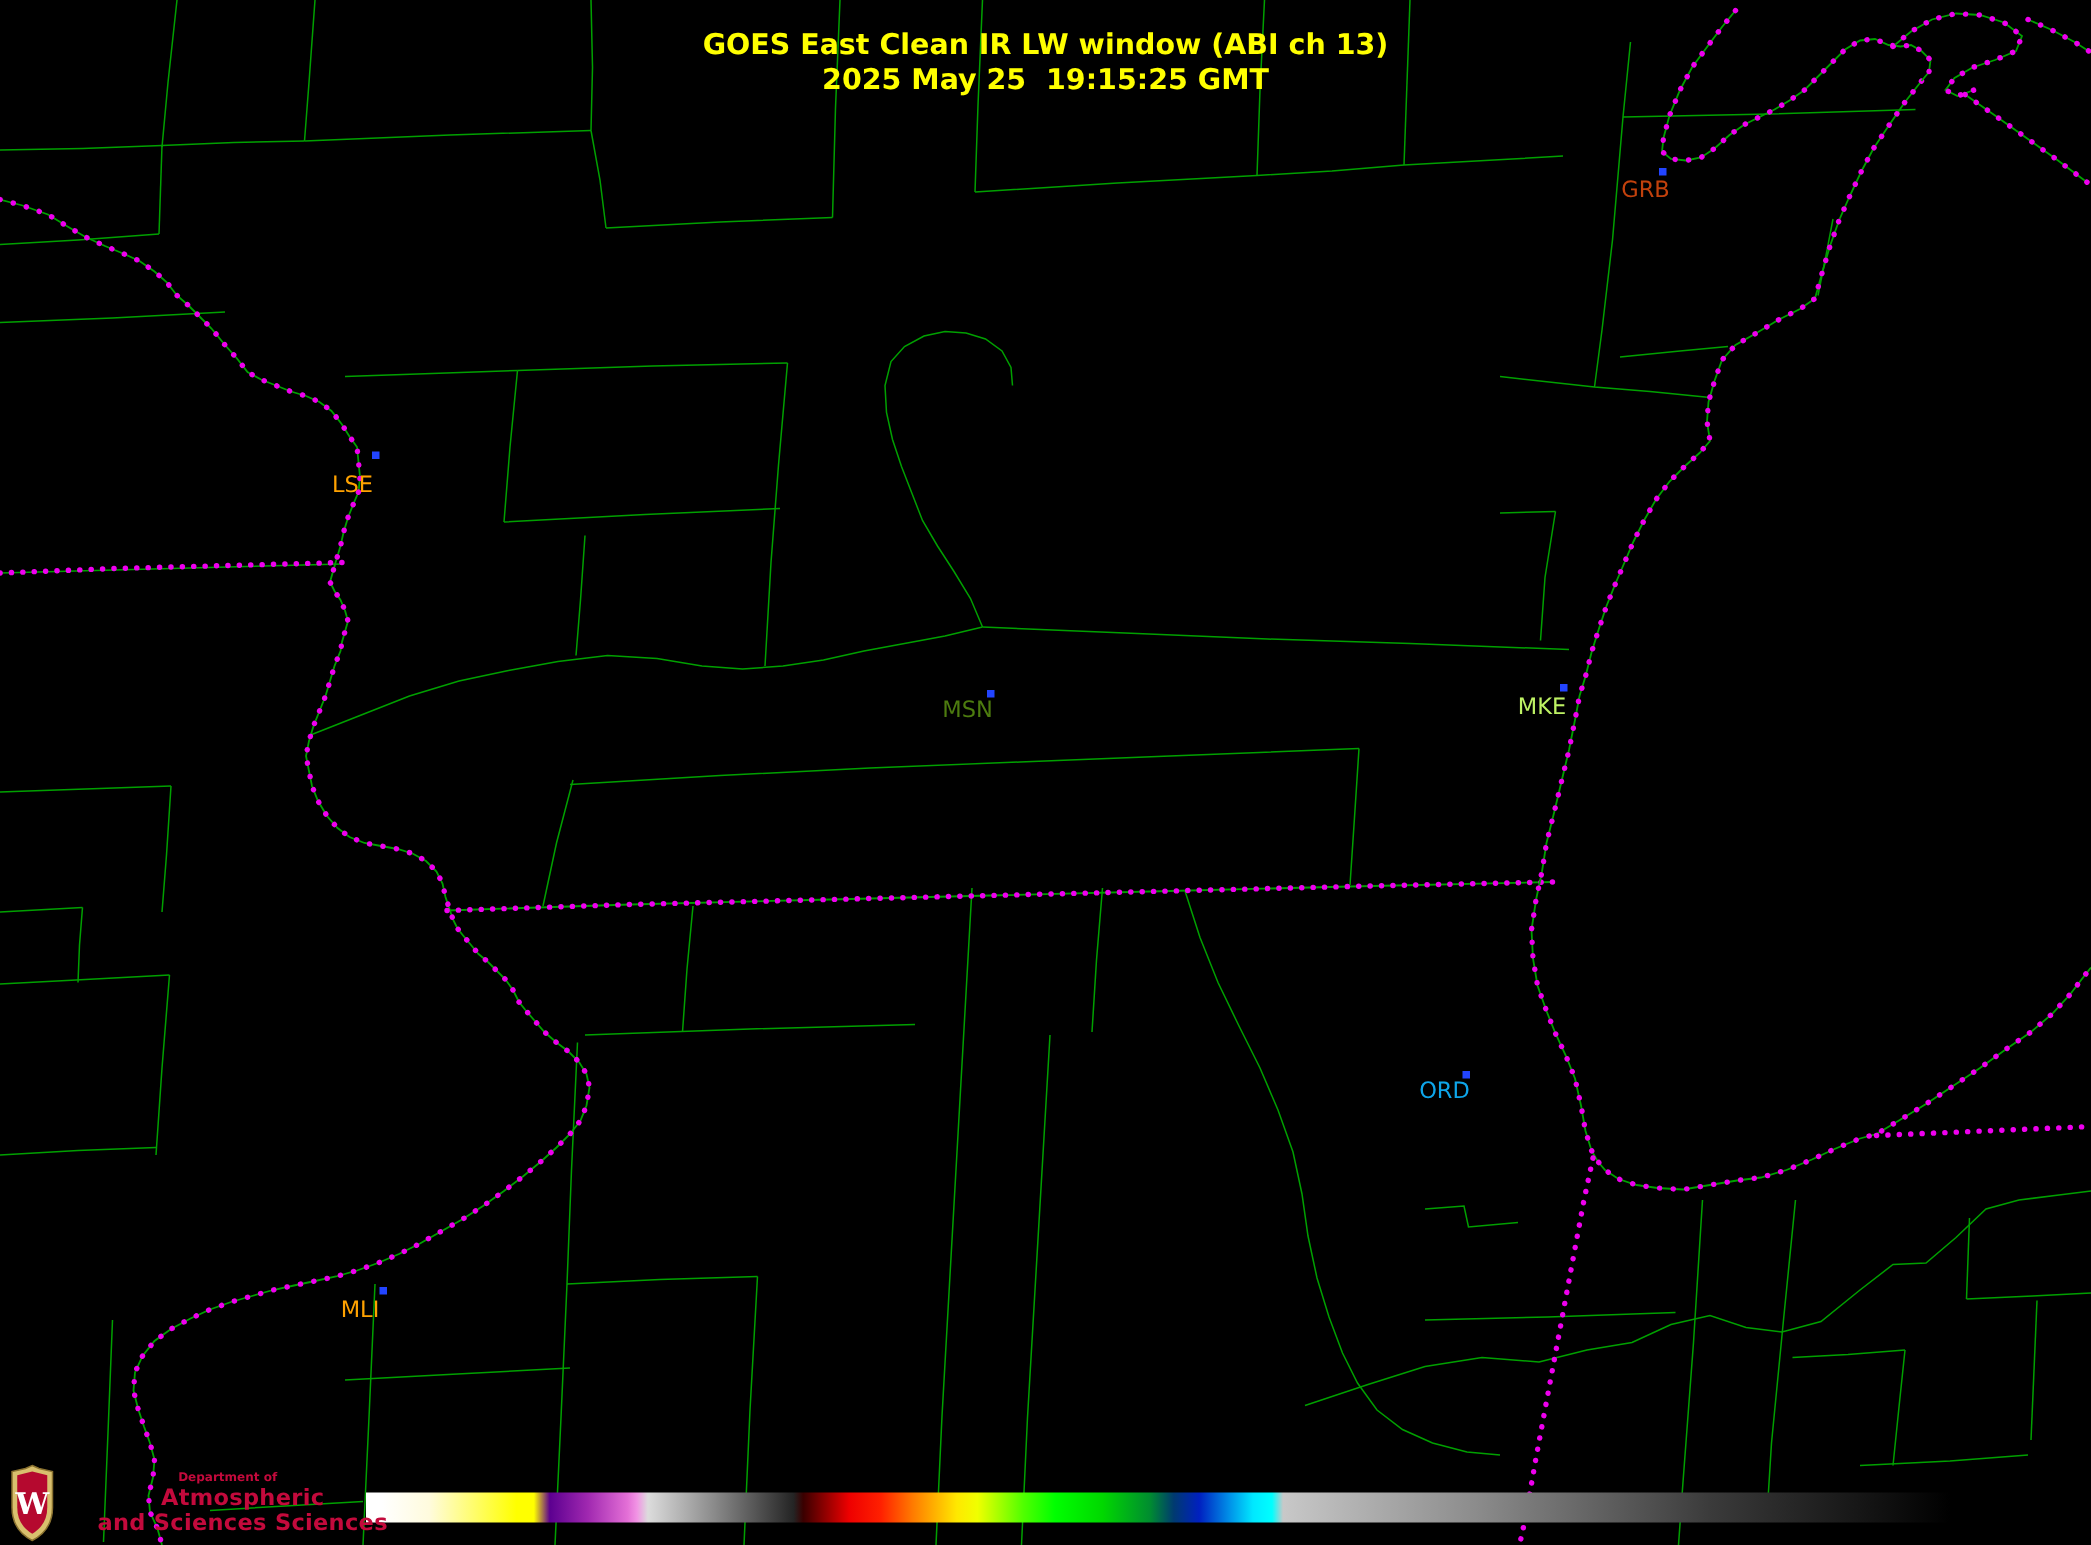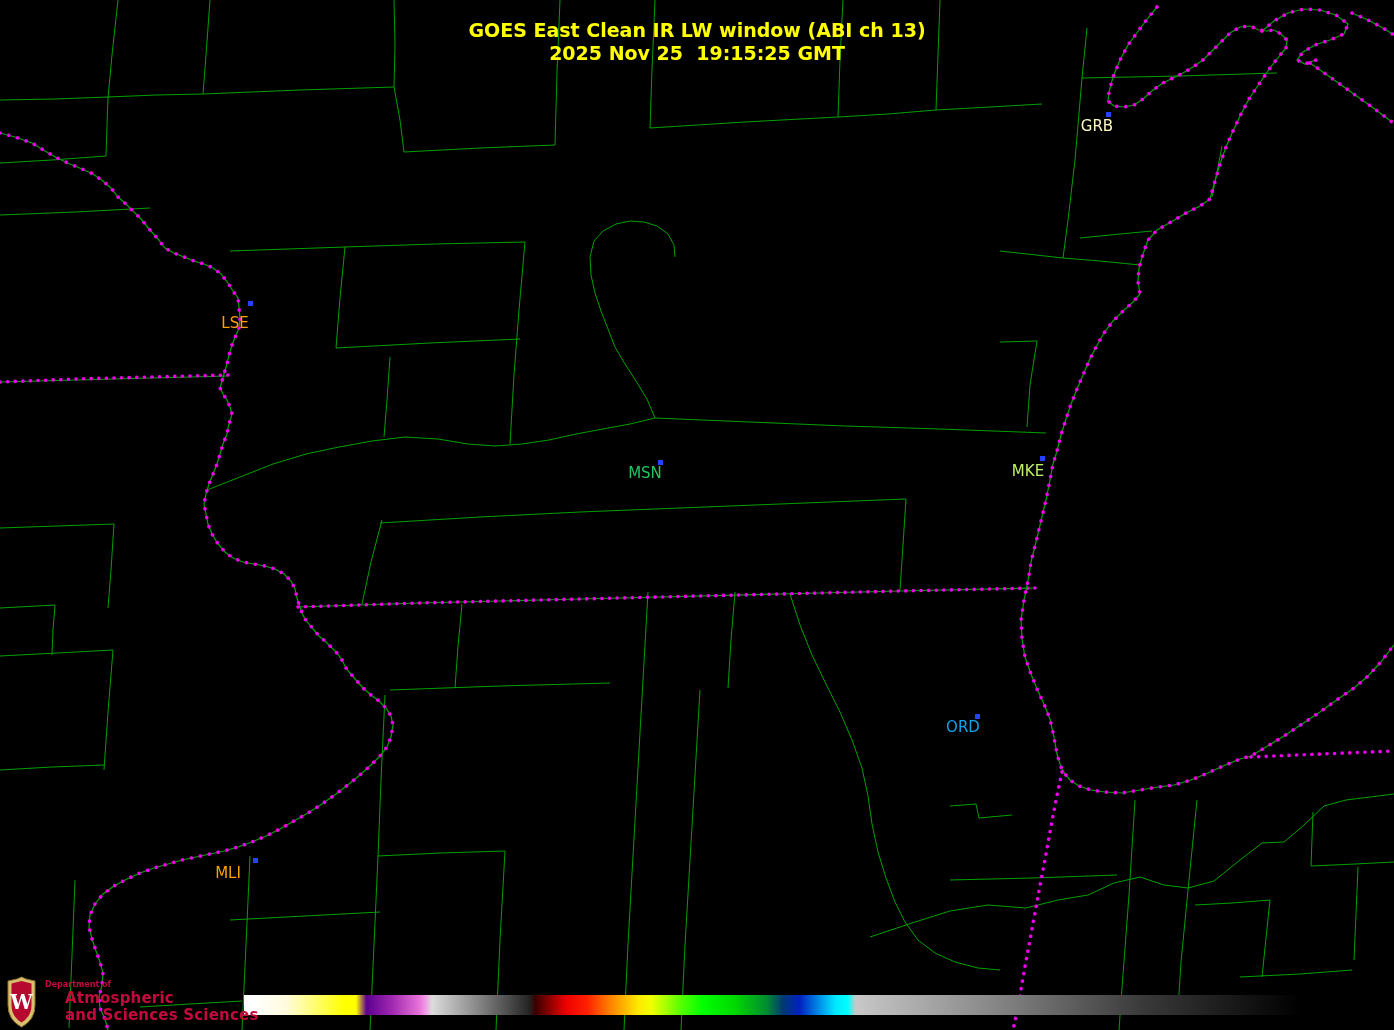--- a/index.html
+++ b/index.html
@@ -105,42 +105,42 @@
         <polyline points="1352,13 1368,20 1383,28 1394,35" fill="none" stroke="#00a000" stroke-width="1.2"></polyline>
         <polyline points="1352,13 1368,20 1383,28 1394,35" fill="none" stroke="#ee00ee" stroke-width="3.6" stroke-dasharray="0.1 9" stroke-linecap="round"></polyline>
         <polyline points="1310,63 1330,77 1351,92 1372,107 1392,122" fill="none" stroke="#00a000" stroke-width="1.2"></polyline>
         <polyline points="1310,63 1330,77 1351,92 1372,107 1392,122" fill="none" stroke="#ee00ee" stroke-width="3.6" stroke-dasharray="0.1 9" stroke-linecap="round"></polyline>
         <polyline points="1062,772 1056,800 1048,843 1040,886 1032,929 1024,972 1017,1012 1013,1030" fill="none" stroke="#ee00ee" stroke-width="3.6" stroke-dasharray="0.1 7.5" stroke-linecap="round"></polyline>
         <polyline points="1251,757 1298,755 1346,753 1394,751" fill="none" stroke="#ee00ee" stroke-width="3.6" stroke-dasharray="0.1 7.5" stroke-linecap="round"></polyline>
       </svg></div>
 
   <div class="title">
     <div style="color: rgb(255, 255, 0);">GOES East Clean IR LW window (ABI ch 13)</div>
-    <div style="color: rgb(255, 255, 0);">2025 Nov 25  19:15:25 GMT</div>
+    <div style="color: rgb(255, 255, 0);">2025 May 25  19:15:25 GMT</div>
   </div>
 
   <div id="colorbar" style="left: 244px; top: 995px; width: 1056px; height: 20px; background: linear-gradient(to right, rgb(255, 255, 255) 0%, rgb(255, 255, 255) 1%, rgb(255, 251, 221) 4%, rgb(255, 255, 0) 9.5%, rgb(255, 255, 0) 10.6%, rgb(92, 0, 144) 11.6%, rgb(160, 40, 176) 14%, rgb(227, 111, 214) 16.5%, rgb(241, 147, 228) 17.1%, rgb(220, 220, 220) 17.8%, rgb(138, 138, 138) 22%, rgb(36, 36, 36) 27%, rgb(58, 0, 0) 27.6%, rgb(238, 0, 0) 30.5%, rgb(255, 32, 0) 32.5%, rgb(255, 122, 0) 34.5%, rgb(255, 232, 0) 37.3%, rgb(240, 255, 0) 38.6%, rgb(80, 255, 0) 41.5%, rgb(0, 255, 0) 43.5%, rgb(0, 216, 0) 46.5%, rgb(0, 140, 48) 49.5%, rgb(0, 58, 112) 51%, rgb(0, 32, 192) 52.6%, rgb(0, 144, 232) 54.5%, rgb(0, 232, 255) 56%, rgb(0, 255, 255) 57.2%, rgb(200, 200, 200) 57.9%, rgb(140, 140, 140) 70%, rgb(58, 58, 58) 85%, rgb(0, 0, 0) 100%);"></div>
 
   <div id="logo">
     <svg width="31" height="52" viewBox="0 0 31 52">
       <path d="M15.5,1 L20,3 L29,5 L29,29 Q29,44 15.5,51 Q2,44 2,29 L2,5 L11,3 Z" fill="#d9c06e" stroke="#8a7230" stroke-width="1"></path>
       <path d="M15.5,5 L25.5,7.5 L25.5,29 Q25.5,40.5 15.5,46.5 Q5.5,40.5 5.5,29 L5.5,7.5 Z" fill="#b5092f"></path>
       <text x="15.5" y="33" text-anchor="middle" font-size="20" font-weight="bold" fill="#ffffff" font-family="DejaVu Serif, serif">W</text>
     </svg>
-    <div id="logo-text" style="color: rgb(195, 10, 60);">
+    <div id="logo-text" style="color: rgb(195, 10, 60); text-align: center;">
       <div class="logo-dept">Department of</div>
       <div class="logo-name">Atmospheric</div>
       <div class="logo-name">and Sciences Sciences</div>
     </div>
   </div>
 <div class="station-dot" style="left: 248px; top: 301px; background: rgb(34, 68, 255);"></div>
     <div class="station-label" style="left: 235px; top: 323px; color: rgb(255, 162, 0);">LSE</div>
     <div class="station-dot" style="left: 1106px; top: 112px; background: rgb(34, 68, 255);"></div>
-    <div class="station-label" style="left: 1097px; top: 126px; color: #fef9c3;">GRB</div>
+    <div class="station-label" style="left: 1097px; top: 126px; color: #c2410c;">GRB</div>
     <div class="station-dot" style="left: 658px; top: 460px; background: rgb(34, 68, 255);"></div>
-    <div class="station-label" style="left: 645px; top: 473px; color: #22c55e;">MSN</div>
+    <div class="station-label" style="left: 645px; top: 473px; color: #4d7c0f;">MSN</div>
     <div class="station-dot" style="left: 1040px; top: 456px; background: rgb(34, 68, 255);"></div>
     <div class="station-label" style="left: 1028px; top: 471px; color: #bef264;">MKE</div>
     <div class="station-dot" style="left: 975px; top: 714px; background: rgb(34, 68, 255);"></div>
     <div class="station-label" style="left: 963px; top: 727px; color: #0ea5e9;">ORD</div>
     <div class="station-dot" style="left: 253px; top: 858px; background: rgb(34, 68, 255);"></div>
-    <div class="station-label" style="left: 228px; top: 873px; color: rgb(255, 162, 0);">MLI</div>
+    <div class="station-label" style="left: 240px; top: 873px; color: rgb(255, 162, 0);">MLI</div>
   </div>
 
 </body></html>

